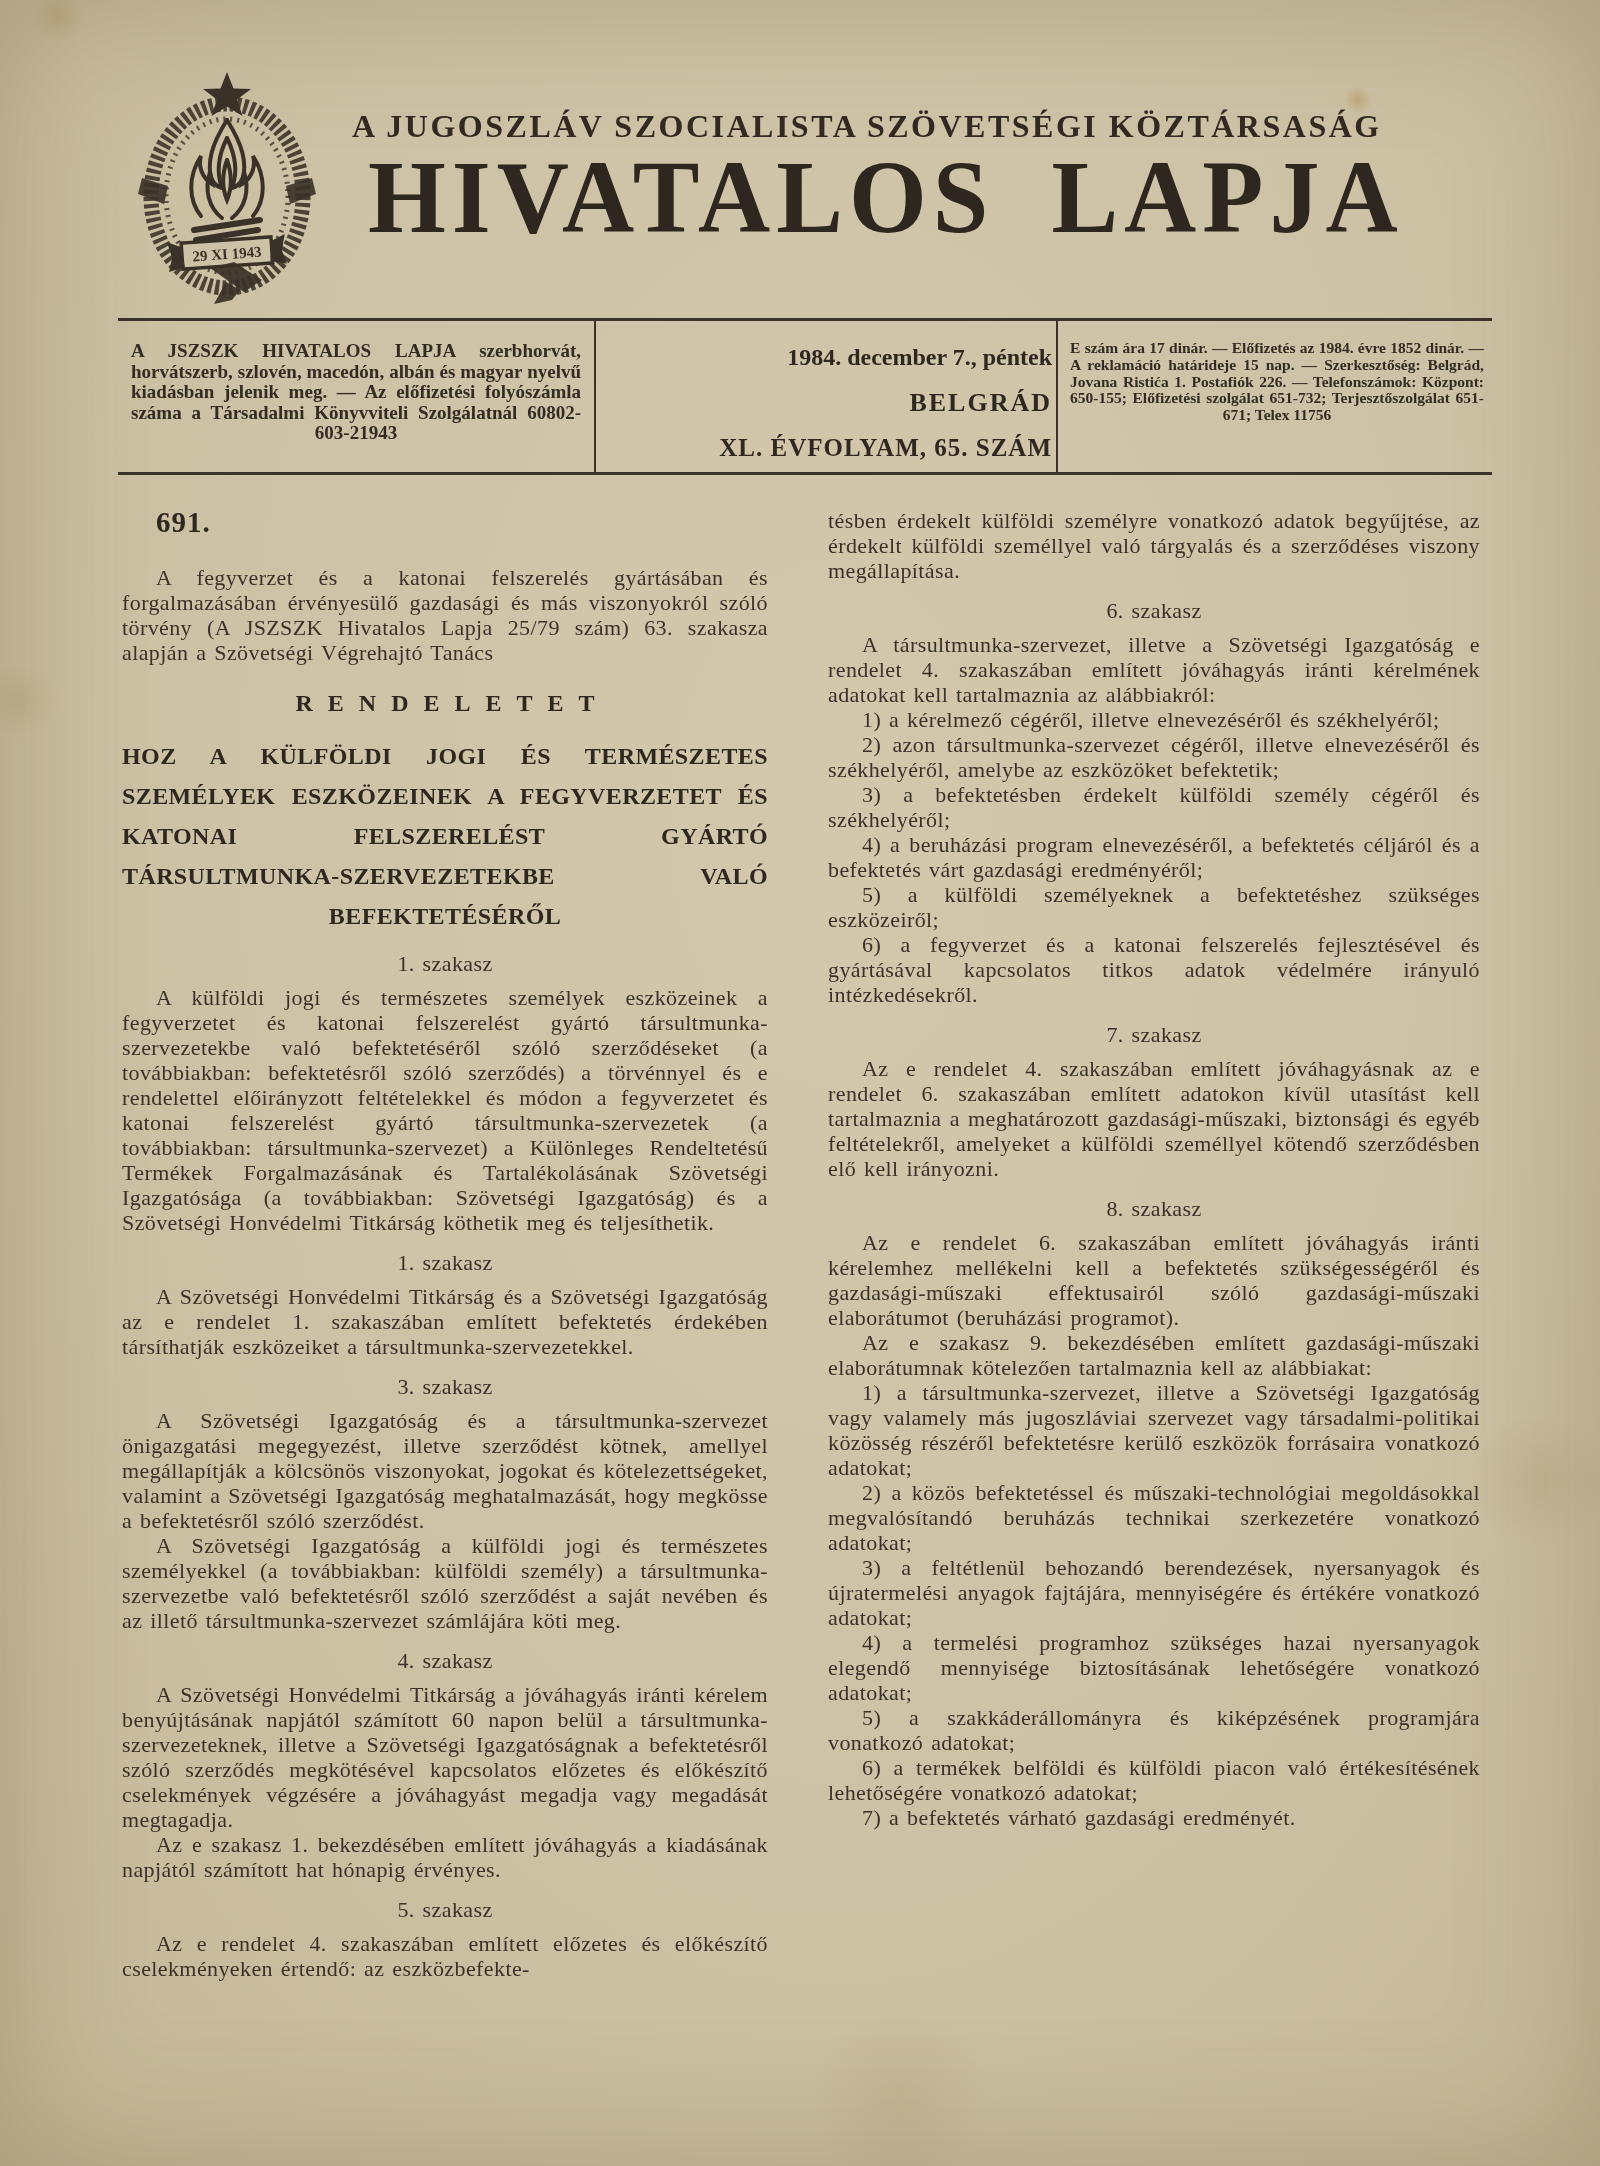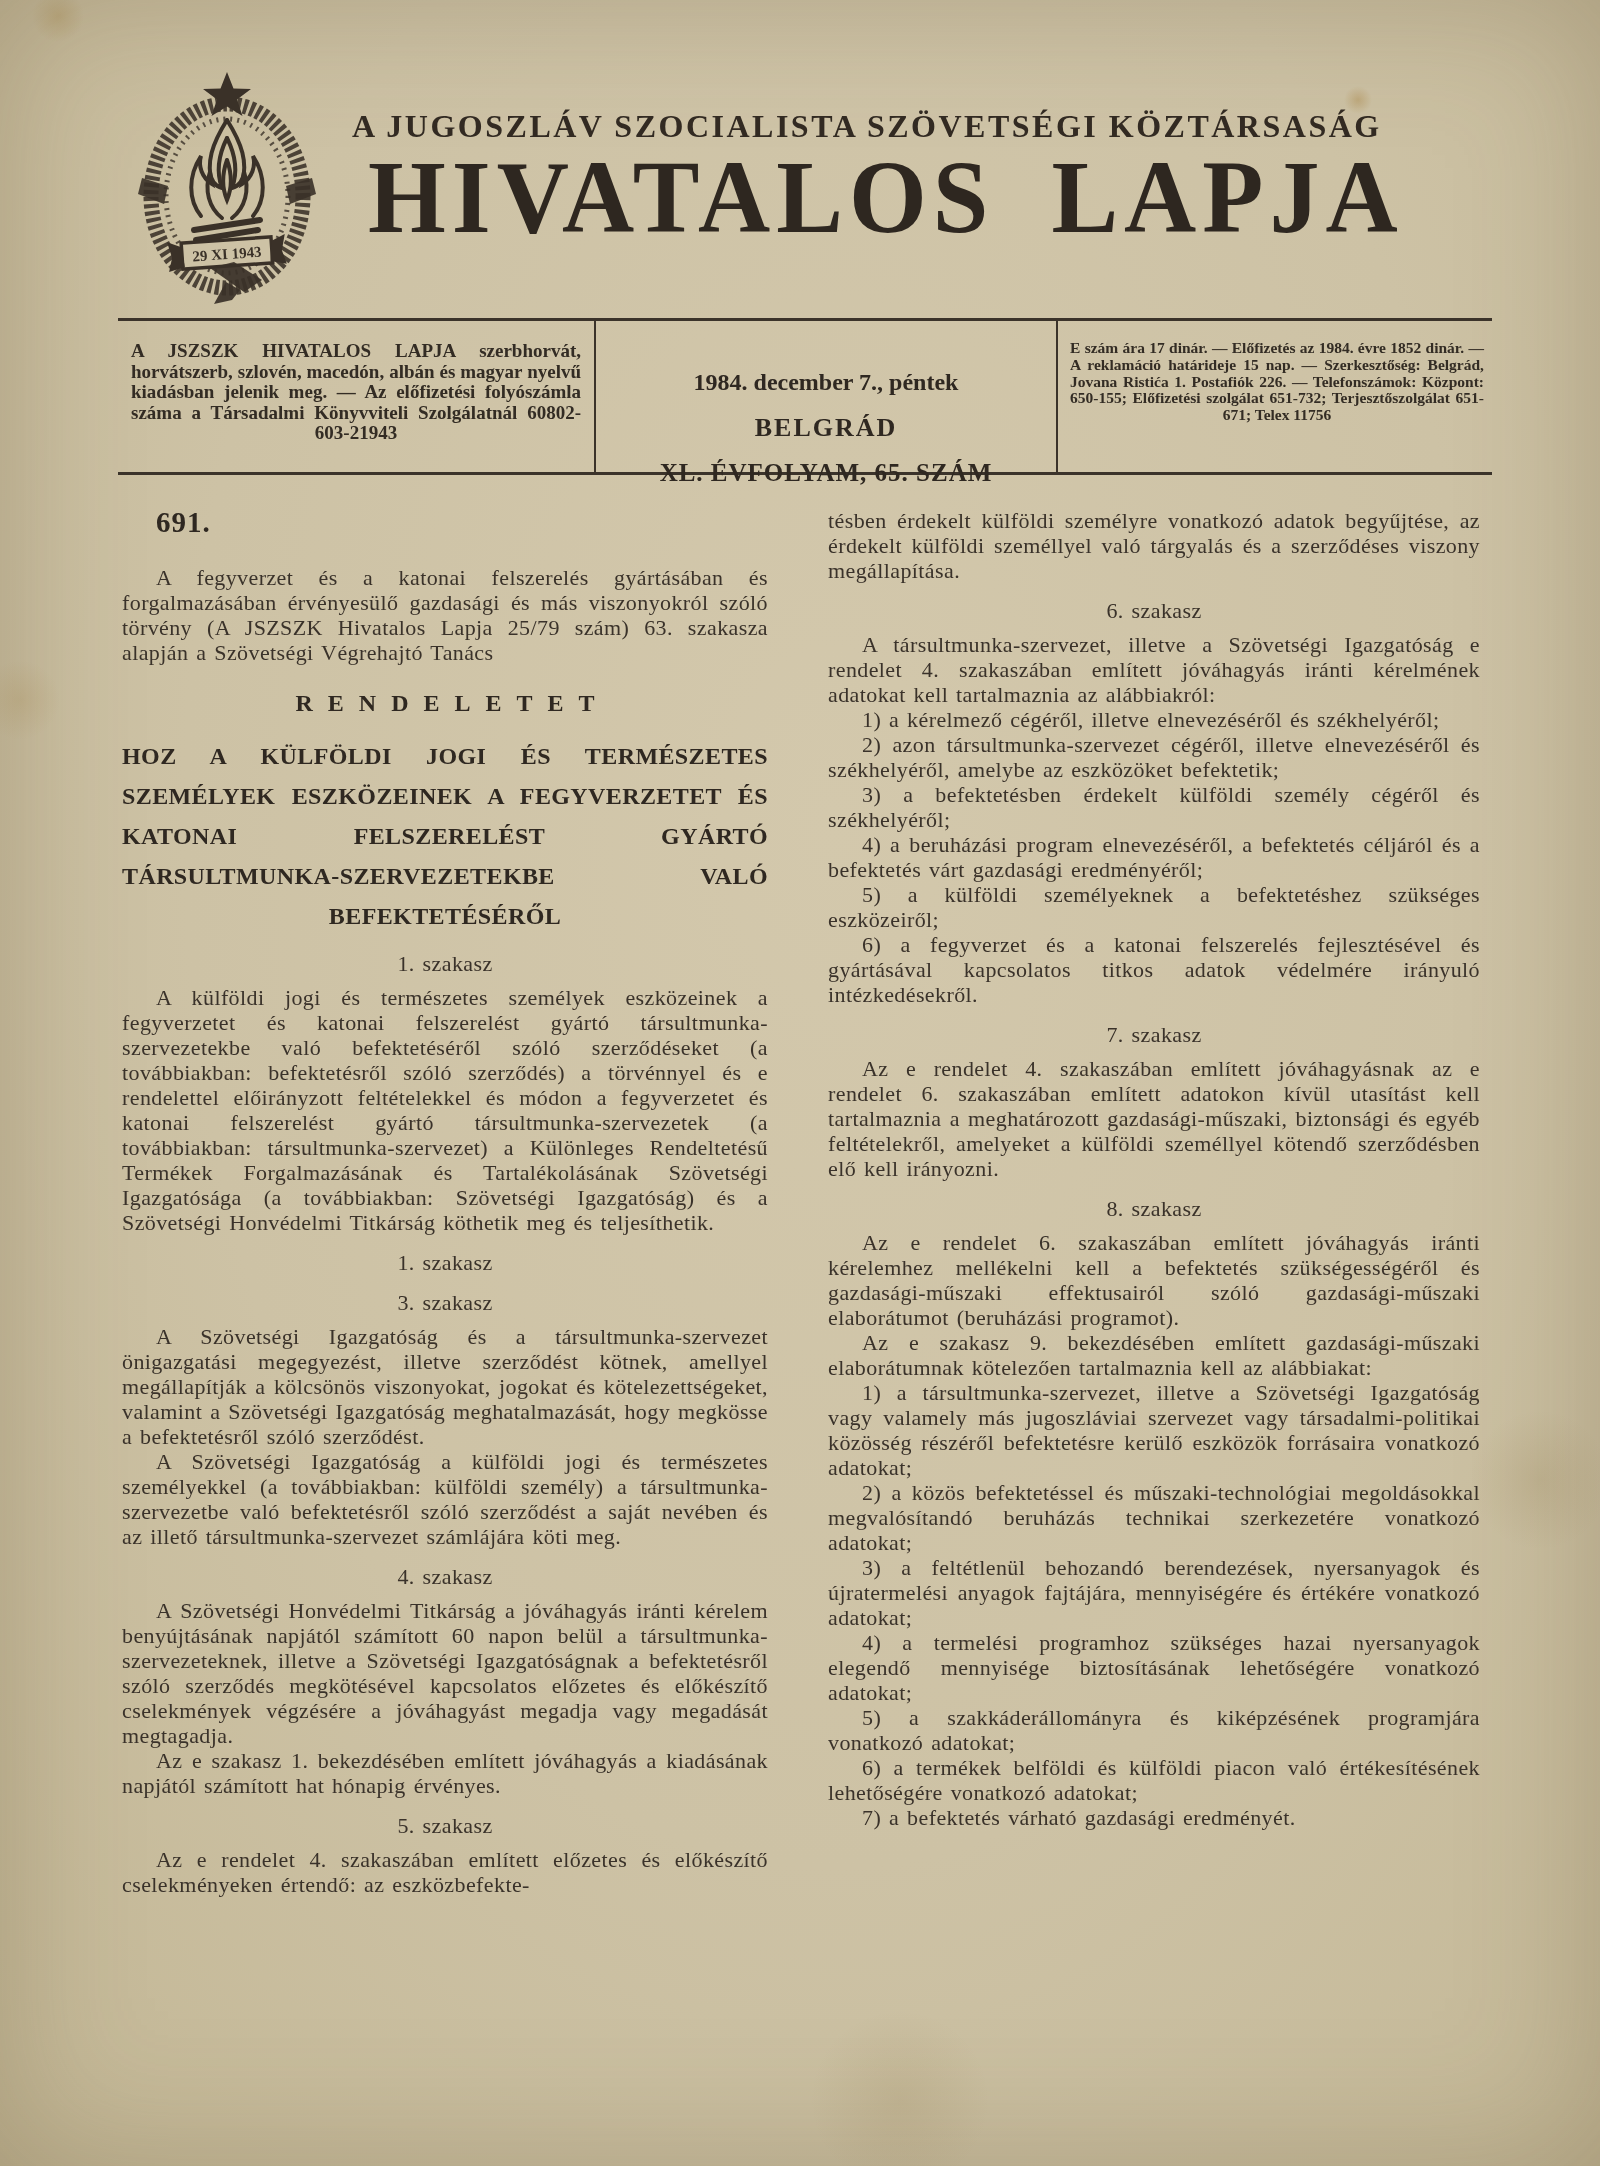--- a/index.html
+++ b/index.html
@@ -39,21 +39,21 @@
   .rule-top{left:118px;top:318px;width:1374px;height:3px;}
   .rule-bottom{left:118px;top:472px;width:1374px;height:3px;}
   .vdiv{position:absolute;background:#3b332a;width:2px;top:318px;height:154px;}
   .vdiv-1{left:594px;} .vdiv-2{left:1056px;}
   .info-box{
     position:absolute;font-weight:bold;color:#332c24;
     text-align:justify;text-align-last:center;
   }
   .info-left{left:131px;top:341px;width:450px;font-size:19px;line-height:20.5px;}
   .info-right{left:1070px;top:340px;width:414px;font-size:15.5px;line-height:16.8px;}
-  .info-center{position:absolute;left:600px;top:344px;width:452px;text-align:center;color:#2f2821;margin-top:25px;}
+  .info-center{position:absolute;left:600px;top:344px;width:452px;text-align:right;color:#2f2821;}
   .info-date{font-weight:bold;font-size:24px;margin:0 0 17px 0;}
   .info-city{font-weight:bold;font-size:26px;letter-spacing:2px;margin:0 0 16px 0;}
   .info-volume{font-weight:bold;font-size:25px;letter-spacing:1px;margin:0;}
   
   .col{position:absolute;top:508px;font-size:22px;line-height:25px;
        letter-spacing:.4px;word-spacing:2px;color:#3a322a;}
   .col-left{left:122px;width:646px;}
   .col-right{left:828px;width:652px;}
   .blk{margin:0;}
   .b-artnum{font-weight:bold;font-size:29px;margin:2px 0 30px 34px;letter-spacing:1px;color:#2f2821;}
@@ -126,20 +126,21 @@
   <div class="info-box info-right">E szám ára 17 dinár. — Előfizetés az 1984. évre 1852 dinár. — A reklamáció határideje 15 nap. — Szerkesztőség: Belgrád, Jovana Ristića 1. Postafiók 226. — Telefonszámok: Központ: 650-155; Előfizetési szolgálat 651-732; Terjesztőszolgálat 651-671; Telex 11756</div>
 
   <div class="col col-left">
       <div class="blk b-artnum">691.</div>
       <div class="blk b-para">A fegyverzet és a katonai felszerelés gyártásában és forgalmazásában érvényesülő gazdasági és más viszonyokról szóló törvény (A JSZSZK Hivatalos Lapja 25/79 szám) 63. szakasza alapján a Szövetségi Végrehajtó Tanács</div>
       <div class="blk b-decree">RENDELETET</div>
       <div class="blk b-dtitle">HOZ A KÜLFÖLDI JOGI ÉS TERMÉSZETES SZEMÉLYEK ESZKÖZEINEK A FEGYVERZETET ÉS KATONAI FELSZERELÉST GYÁRTÓ TÁRSULTMUNKA-SZERVEZETEKBE VALÓ BEFEKTETÉSÉRŐL</div>
       <div class="blk b-szakasz">1. szakasz</div>
       <div class="blk b-para">A külföldi jogi és természetes személyek eszközeinek a fegyverzetet és katonai felszerelést gyártó társultmunka-szervezetekbe való befektetéséről szóló szerződéseket (a továbbiakban: befektetésről szóló szerződés) a törvénnyel és e rendelettel előirányzott feltételekkel és módon a fegyverzetet és katonai felszerelést gyártó társultmunka-szervezetek (a továbbiakban: társultmunka-szervezet) a Különleges Rendeltetésű Termékek Forgalmazásának és Tartalékolásának Szövetségi Igazgatósága (a továbbiakban: Szövetségi Igazgatóság) és a Szövetségi Honvédelmi Titkárság köthetik meg és teljesíthetik.</div>
       <div class="blk b-szakasz">1. szakasz</div>
+      <div class="blk b-para">A Szövetségi Honvédelmi Titkárság és a Szövetségi Igazgatóság az e rendelet 1. szakaszában említett befektetés érdekében társíthatják eszközeiket a társultmunka-szervezetekkel.</div>
       <div class="blk b-szakasz">3. szakasz</div>
       <div class="blk b-para">A Szövetségi Igazgatóság és a társultmunka-szervezet önigazgatási megegyezést, illetve szerződést kötnek, amellyel megállapítják a kölcsönös viszonyokat, jogokat és kötelezettségeket, valamint a Szövetségi Igazgatóság meghatalmazását, hogy megkösse a befektetésről szóló szerződést.</div>
       <div class="blk b-para">A Szövetségi Igazgatóság a külföldi jogi és természetes személyekkel (a továbbiakban: külföldi személy) a társultmunka-szervezetbe való befektetésről szóló szerződést a saját nevében és az illető társultmunka-szervezet számlájára köti meg.</div>
       <div class="blk b-szakasz">4. szakasz</div>
       <div class="blk b-para">A Szövetségi Honvédelmi Titkárság a jóváhagyás iránti kérelem benyújtásának napjától számított 60 napon belül a társultmunka-szervezeteknek, illetve a Szövetségi Igazgatóságnak a befektetésről szóló szerződés megkötésével kapcsolatos előzetes és előkészítő cselekmények végzésére a jóváhagyást megadja vagy megadását megtagadja.</div>
       <div class="blk b-para">Az e szakasz 1. bekezdésében említett jóváhagyás a kiadásának napjától számított hat hónapig érvényes.</div>
       <div class="blk b-szakasz">5. szakasz</div>
       <div class="blk b-para">Az e rendelet 4. szakaszában említett előzetes és előkészítő cselekményeken értendő: az eszközbefekte-</div>
     </div>
   <div class="col col-right">

